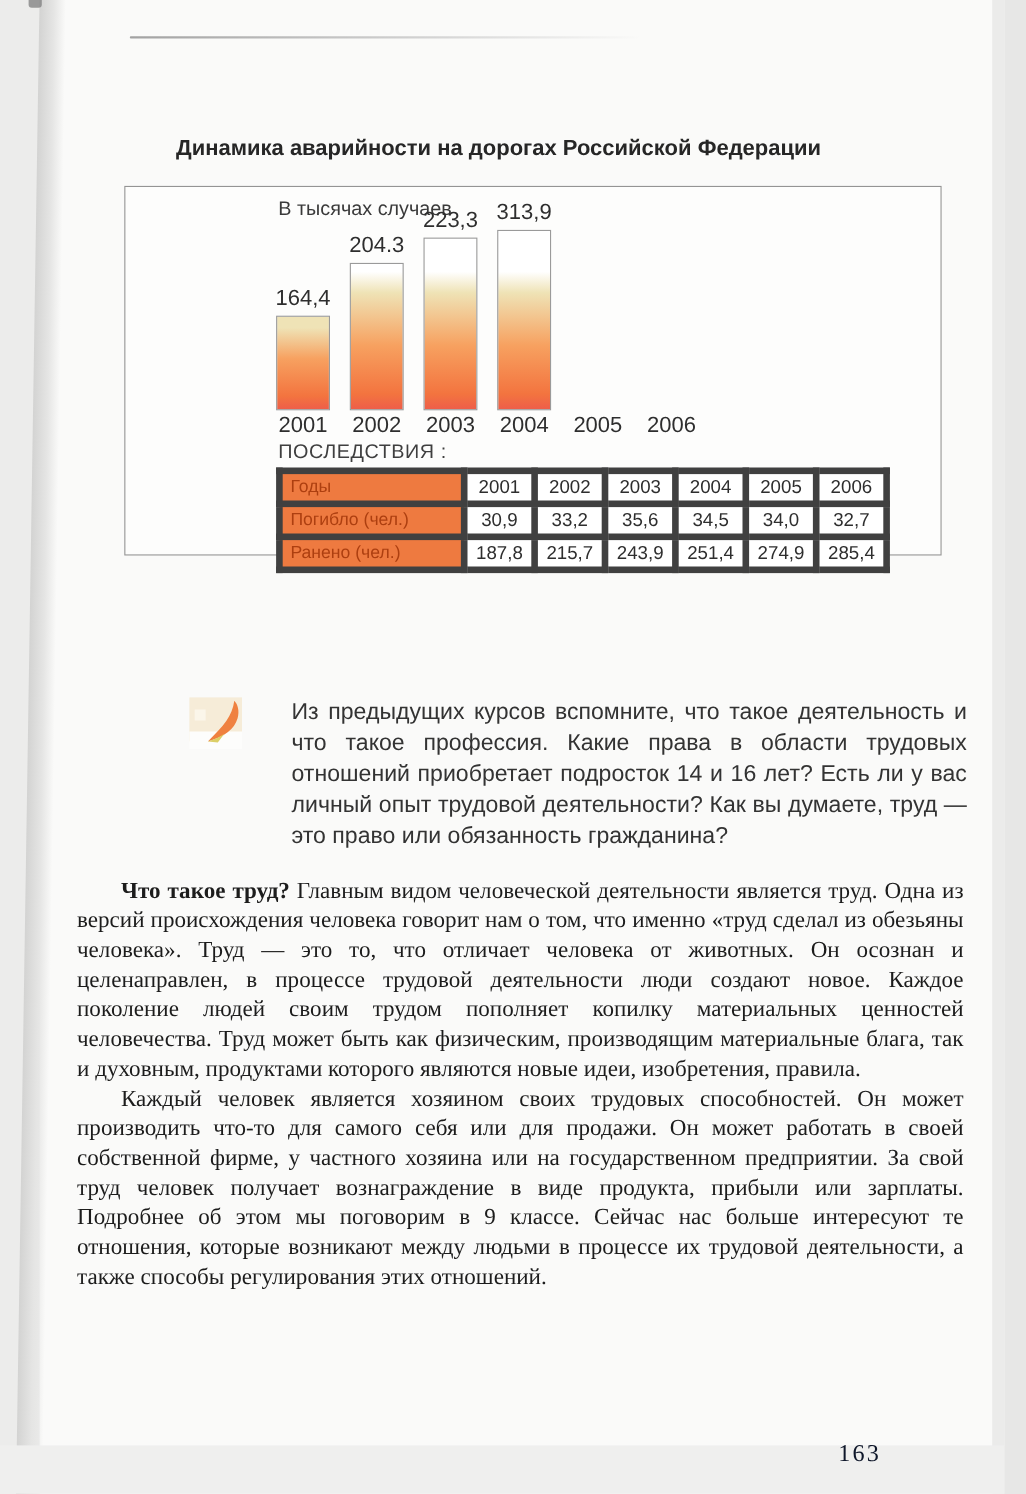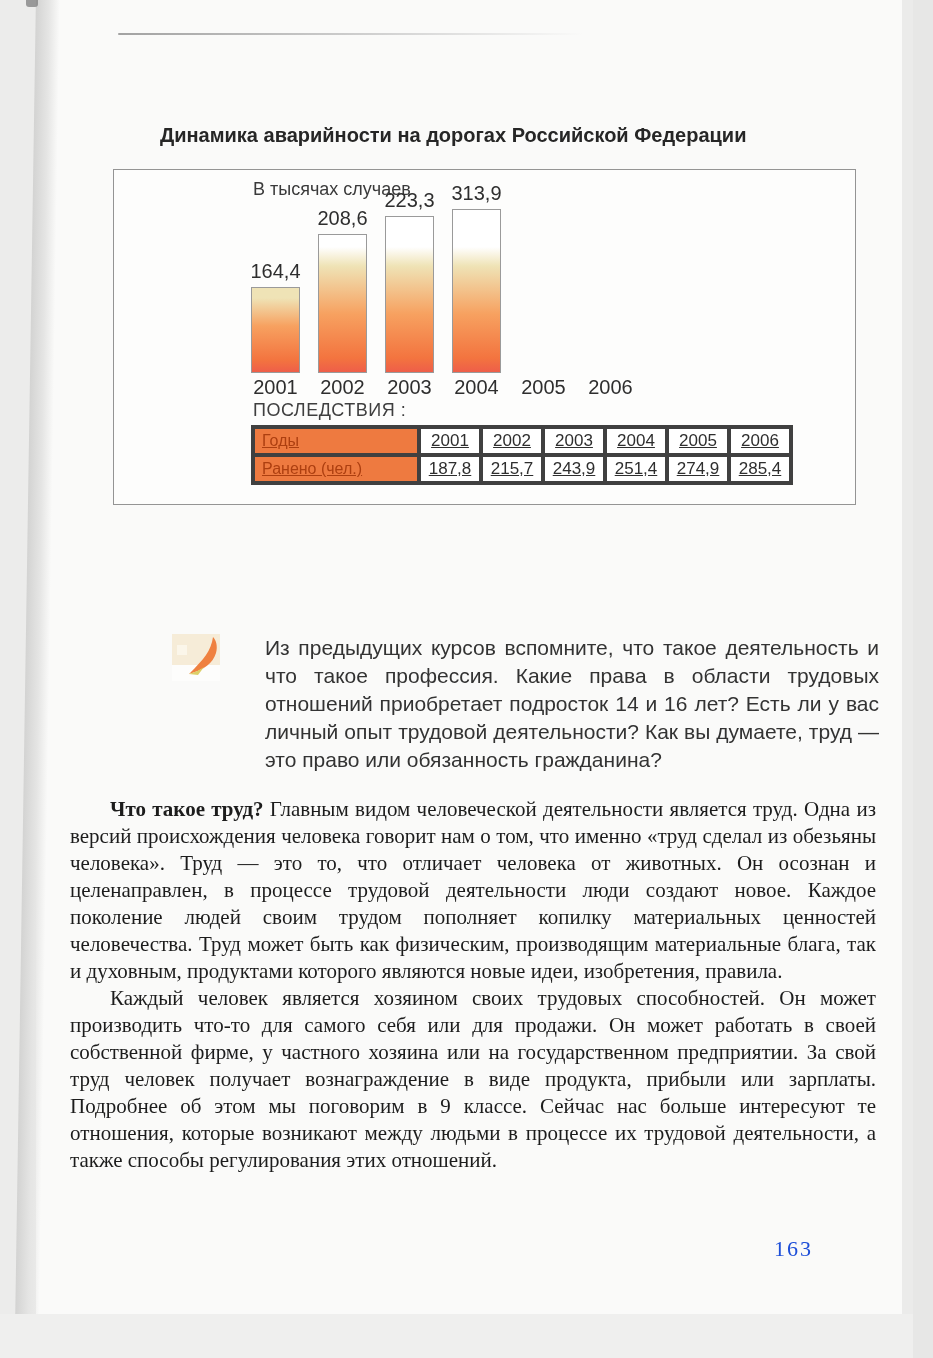--- a/index.html
+++ b/index.html
@@ -23,43 +23,43 @@
            border:1px solid #949494;background:#fdfdfc;}
   .unit-label{position:absolute;left:139px;top:9px;font-size:18px;color:#3a3a3a;}
   .bars{position:absolute;left:137px;bottom:131px;display:flex;align-items:flex-end;gap:18px;}
   .bar-wrap{display:flex;flex-direction:column;align-items:center;width:49px;}
   .bar-value{font-size:20px;color:#2e2e2e;margin-bottom:4px;white-space:nowrap;}
   .bar{width:47px;border:1px solid #9a9a9a;}
   .years{position:absolute;left:137px;top:206px;display:flex;gap:18px;}
   .year{width:49px;text-align:center;font-size:20px;color:#2e2e2e;}
   .cons-title{position:absolute;left:139px;top:230px;font-size:18px;color:#3f3f3f;letter-spacing:.5px;}
   .ctable{position:absolute;left:137px;top:255px;border-collapse:collapse;}
-  .ctable td{border:4px solid #404040;height:24px;text-align:center;font-size:17px;
-             color:#2e2e2e;background:#fff;padding:0 3px;text-decoration:underline;}
+  .ctable td{border:6px solid #404040;height:24px;text-align:center;font-size:17px;
+             color:#2e2e2e;background:#fff;padding:0 3px;}
   .ctable td.num{width:52px;}
   .ctable td.lbl{width:148px;background:#ee7a40;color:#ad3f10;text-align:left;
                  padding:0 7px;font-size:16px;}
 
   
   .section-head{position:absolute;left:170px;top:570px;display:flex;gap:15px;
                 align-items:baseline;font-weight:bold;font-size:27px;}
   .section-num{color:#e4713c;}
   .section-title{color:#3a3a3a;}
   .intro-icon{position:absolute;left:172px;top:631px;width:50px;height:56px;}
   .intro{position:absolute;left:252px;top:634px;width:614px;font-size:21px;line-height:28px;
          color:#333;text-align:justify;margin-left:13px;}
 
   
   .bodytext{position:absolute;left:70px;top:796px;width:806px;
             font-family:"Liberation Serif","DejaVu Serif",serif;font-size:21px;line-height:27px;
             color:#1c1c1c;text-align:justify;}
   .bodytext p{margin:0;text-indent:40px;}
   .p1-lead{font-weight:bold;}
-  .page-num{position:absolute;left:762px;top:1236px;font-family:"Liberation Serif",serif;
-            font-size:22px;color:#1d4ed8;letter-spacing:2px;margin-left:12px;}
+  .page-num{position:absolute;left:762px;top:1308px;font-family:"Liberation Serif",serif;
+            font-size:22px;color:#0f172a;letter-spacing:2px;}
 </style>
 </head>
 <body>
 
 <div class="canvas">
 
   <div class="left-band"></div>
   <div class="gutter"></div>
   <div class="right-band"></div>
   <div class="bottom-band"></div>
@@ -70,22 +70,22 @@
 
   <div class="fig-box">
     <div class="unit-label">В тысячах случаев</div>
 
     <div class="bars">
       <div class="bar-wrap">
         <div class="bar-value">164,4</div>
         <div class="bar" style="height: 84px; background: linear-gradient(rgb(239, 227, 182) 0px, rgb(239, 227, 182) 10px, rgb(247, 161, 96) 38px, rgb(243, 116, 63) 72px, rgb(238, 94, 73) 84px);"></div>
       </div>
       <div class="bar-wrap">
-        <div class="bar-value">208,6</div>
-        <div class="bar" style="height: 137px; background: linear-gradient(rgb(255, 255, 255) 0px, rgb(255, 255, 255) 12px, rgb(239, 227, 182) 31px, rgb(247, 161, 96) 79px, rgb(243, 116, 63) 123px, rgb(238, 94, 73) 137px);"></div>
+        <div class="bar-value">204.3</div>
+        <div class="bar" style="height: 132px; background: linear-gradient(rgb(255, 255, 255) 0px, rgb(255, 255, 255) 7px, rgb(239, 227, 182) 26px, rgb(247, 161, 96) 74px, rgb(243, 116, 63) 118px, rgb(238, 94, 73) 132px);"></div>
       </div>
       <div class="bar-wrap">
         <div class="bar-value">223,3</div>
         <div class="bar" style="height: 155px; background: linear-gradient(rgb(255, 255, 255) 0px, rgb(255, 255, 255) 30px, rgb(239, 227, 182) 49px, rgb(247, 161, 96) 97px, rgb(243, 116, 63) 141px, rgb(238, 94, 73) 155px);"></div>
       </div>
       <div class="bar-wrap">
         <div class="bar-value">313,9</div>
         <div class="bar" style="height: 162px; background: linear-gradient(rgb(255, 255, 255) 0px, rgb(255, 255, 255) 37px, rgb(239, 227, 182) 56px, rgb(247, 161, 96) 104px, rgb(243, 116, 63) 148px, rgb(238, 94, 73) 162px);"></div>
       </div>
     </div>
@@ -104,20 +104,29 @@
     <table class="ctable">
       <tbody>
           <tr>
         <td class="lbl">Годы</td>
         <td class="num">2001</td>
         <td class="num">2002</td>
         <td class="num">2003</td>
         <td class="num">2004</td>
         <td class="num">2005</td>
         <td class="num">2006</td>
+      </tr>
+      <tr>
+        <td class="lbl">Погибло (чел.)</td>
+        <td class="num">30,9</td>
+        <td class="num">33,2</td>
+        <td class="num">35,6</td>
+        <td class="num">34,5</td>
+        <td class="num">34,0</td>
+        <td class="num">32,7</td>
       </tr>
       <tr>
         <td class="lbl">Ранено (чел.)</td>
         <td class="num">187,8</td>
         <td class="num">215,7</td>
         <td class="num">243,9</td>
         <td class="num">251,4</td>
         <td class="num">274,9</td>
         <td class="num">285,4</td>
       </tr>

